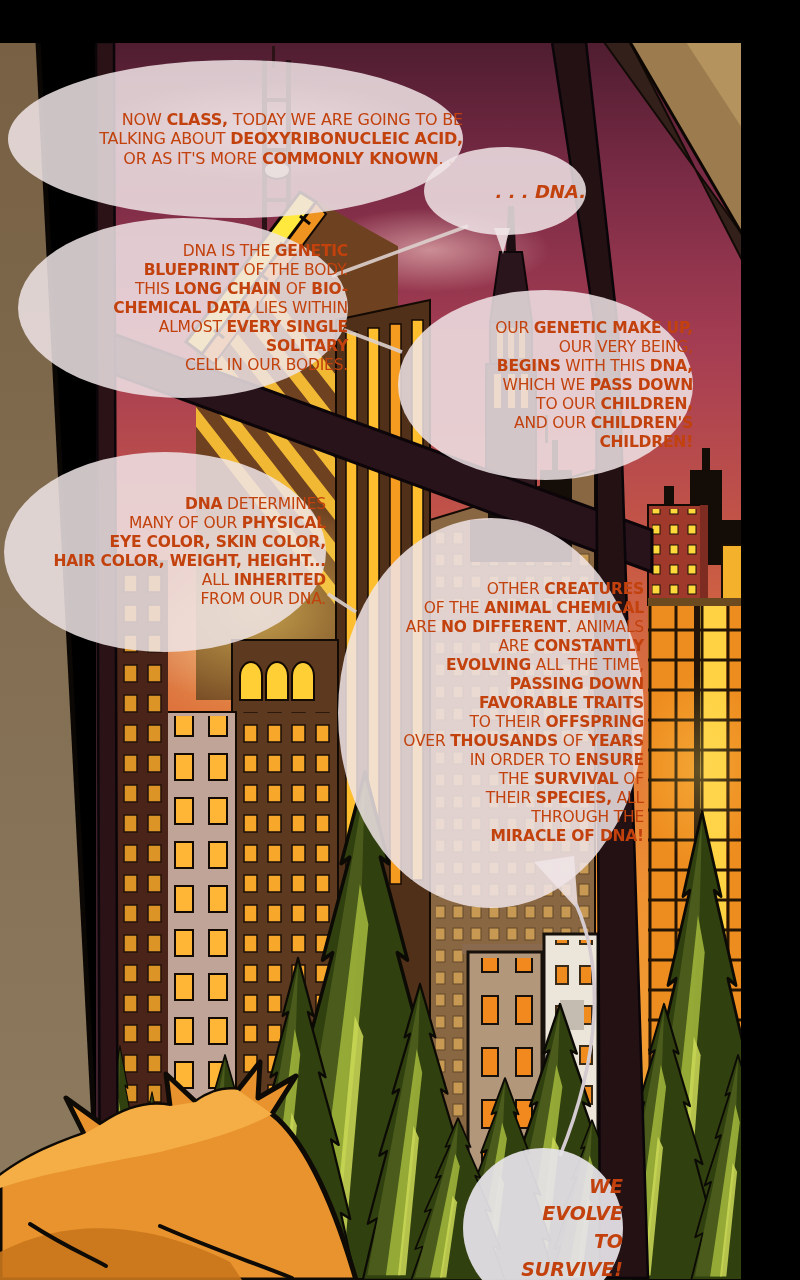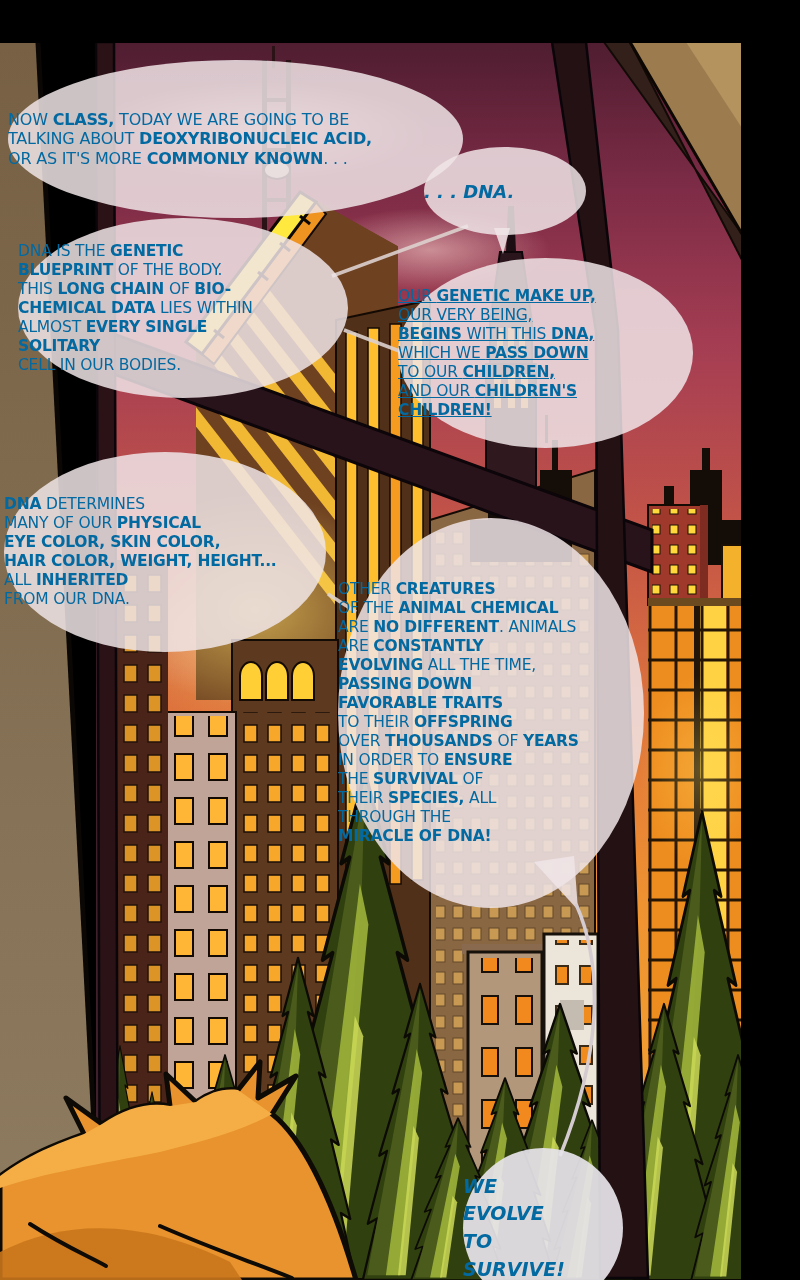--- a/index.html
+++ b/index.html
@@ -1,21 +1,21 @@
 <!DOCTYPE html>
 <html><head>
 <meta charset="utf-8">
 <style>
   html,body{margin:0;padding:0;background:#000;}
   #page{position:relative;width:800px;height:1280px;overflow:hidden;background:#000;
         font-family:"DejaVu Sans",sans-serif;}
   #scene{position:absolute;left:0;top:0;width:800px;height:1280px;display:block;}
   .bubble{position:absolute;border-radius:50%;background:rgba(240,229,231,0.85);
-          display:flex;flex-direction:column;justify-content:center;align-items:flex-start;
-          text-align:center;color:#0369a1;letter-spacing:-0.2px;z-index:5;}
+          display:flex;flex-direction:column;justify-content:center;align-items:flex-end;
+          text-align:center;color:#c2410c;letter-spacing:-0.2px;z-index:5;}
   .bubble .line{white-space:nowrap;}
   .bubble b{font-weight:bold;}
   .fs16{font-size:16px;line-height:1.22;}
   .fs15{font-size:15.5px;line-height:1.2;}
   .fs15 .line{line-height:19px;}
   .shout{font-style:italic;font-weight:bold;letter-spacing:0;}
   #bubble-2{font-size:18px;}
   #bubble-7{font-size:19px;line-height:1.45;background:rgba(230,227,232,0.93);}
 </style>
 </head>
@@ -273,21 +273,21 @@
       <div class="line"><b>CHEMICAL DATA</b> LIES WITHIN</div>
       <div class="line">ALMOST <b>EVERY SINGLE</b></div>
       <div class="line"><b>SOLITARY</b></div>
       <div class="line">CELL IN OUR BODIES.</div>
     </div>
 
 <div class="bubble shout" id="bubble-2" style="left:424px;top:147px;width:162px;height:88px;">
       <div class="line"><b>. . . DNA.</b></div>
     </div>
 
-<div class="bubble fs15" id="bubble-4" style="left:398px;top:258px;width:295px;height:190px;text-decoration:underline;">
+<div class="bubble fs15" id="bubble-4" style="left:398px;top:290px;width:295px;height:190px;">
       <div class="line">OUR <b>GENETIC MAKE UP,</b></div>
       <div class="line">OUR VERY BEING,</div>
       <div class="line"><b>BEGINS</b> WITH THIS <b>DNA,</b></div>
       <div class="line">WHICH WE <b>PASS DOWN</b></div>
       <div class="line">TO OUR <b>CHILDREN,</b></div>
       <div class="line">AND OUR <b>CHILDREN'S</b></div>
       <div class="line"><b>CHILDREN!</b></div>
     </div>
 
 <div class="bubble fs15" id="bubble-5" style="left:4px;top:452px;width:322px;height:200px;">

